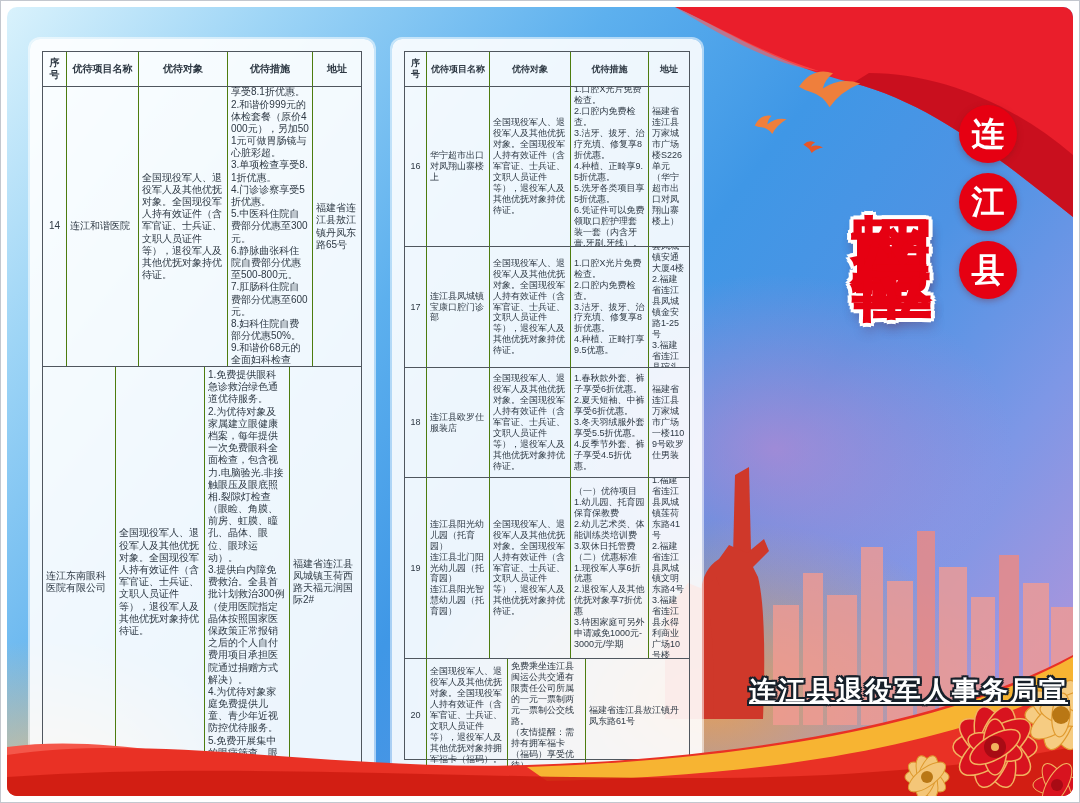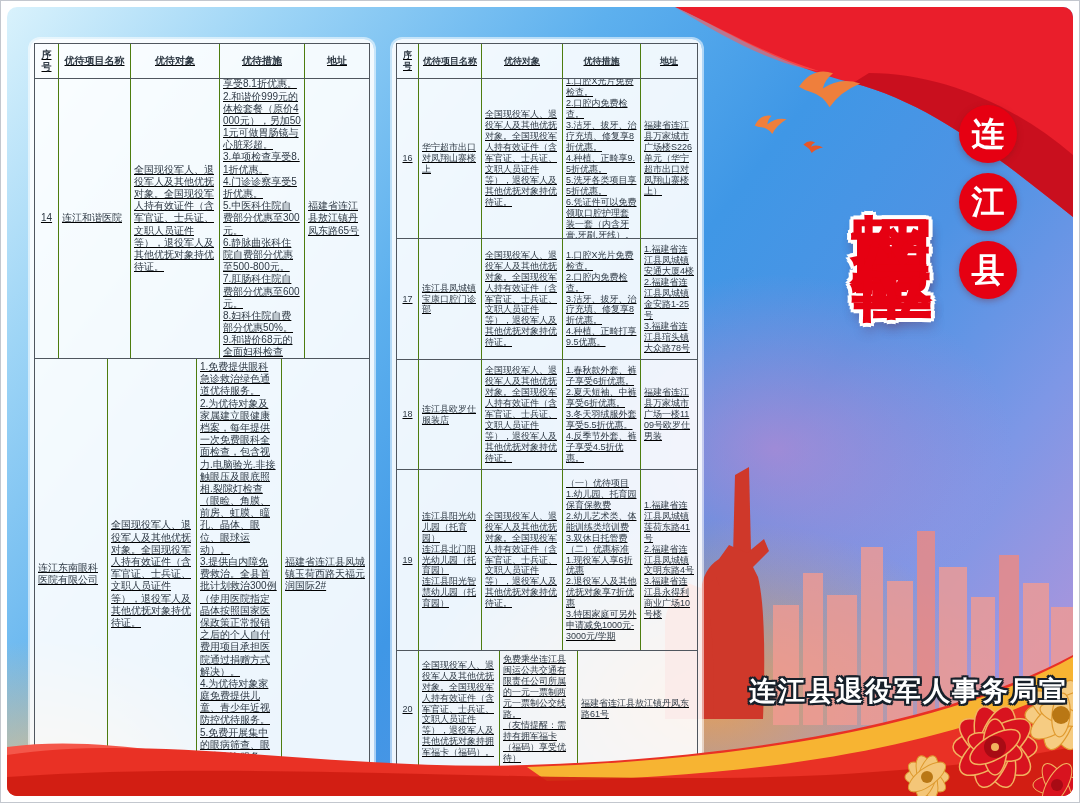--- a/index.html
+++ b/index.html
@@ -21,25 +21,25 @@
       box-shadow:0 2px 6px rgba(120,20,20,.35);}
   .county .badge span{color:#fff;font-size:33px;font-weight:800;}
   .big-title{position:absolute;left:836px;top:142px;height:540px;z-index:2;
       writing-mode:vertical-rl;text-orientation:upright;
       font-size:81px;font-weight:800;color:#e60012;letter-spacing:6px;line-height:100px;
       text-shadow:4px 0 0 #fff,-4px 0 0 #fff,0 4px 0 #fff,0 -4px 0 #fff,
                   3px 3px 0 #fff,-3px -3px 0 #fff,3px -3px 0 #fff,-3px 3px 0 #fff,
                   2px 8px 12px rgba(110,30,60,.35);}
   .footer{position:absolute;left:742px;top:666px;z-index:5;font-size:27px;font-weight:800;color:#fff;letter-spacing:2px;
       text-shadow:2px 0 0 #17202a,-2px 0 0 #17202a,0 2px 0 #17202a,0 -2px 0 #17202a,
-                  2px 2px 0 #17202a,-2px -2px 0 #17202a,2px -2px 0 #17202a,-2px 2px 0 #17202a;}
+                  2px 2px 0 #17202a,-2px -2px 0 #17202a,2px -2px 0 #17202a,-2px 2px 0 #17202a;text-decoration:underline;}
 
   
-  .panel{position:absolute;z-index:3;background:rgba(255,255,255,.9);border-radius:10px;padding:4px;box-sizing:border-box;
-      box-shadow:0 0 0 2px rgba(255,255,255,.55);text-decoration:underline;}
+  .panel{position:absolute;z-index:3;background:rgba(255,255,255,.9);border-radius:10px;padding:12px;box-sizing:border-box;
+      box-shadow:0 0 0 2px rgba(255,255,255,.55);}
   .panel.left{left:23px;top:32px;width:344px;height:738px;}
   .panel.right{left:385px;top:32px;width:310px;height:733px;}
   .tbl{width:100%;height:100%;border:1px solid #4f565e;box-sizing:border-box;display:flex;flex-direction:column;}
   .tr{display:flex;border-top:1px solid #4f565e;box-sizing:border-box;flex:0 0 auto;}
   .tr:first-child{border-top:none;}
   .td{border-left:1px solid #4d7c0f;box-sizing:border-box;display:flex;align-items:center;padding:2px 3px;overflow:hidden;}
   .td:first-child{border-left:none;}
   .td span{white-space:pre-line;word-break:break-all;line-height:1.22;color:#2e3944;}
   .center{justify-content:center;}
   .center span{text-align:center;}

